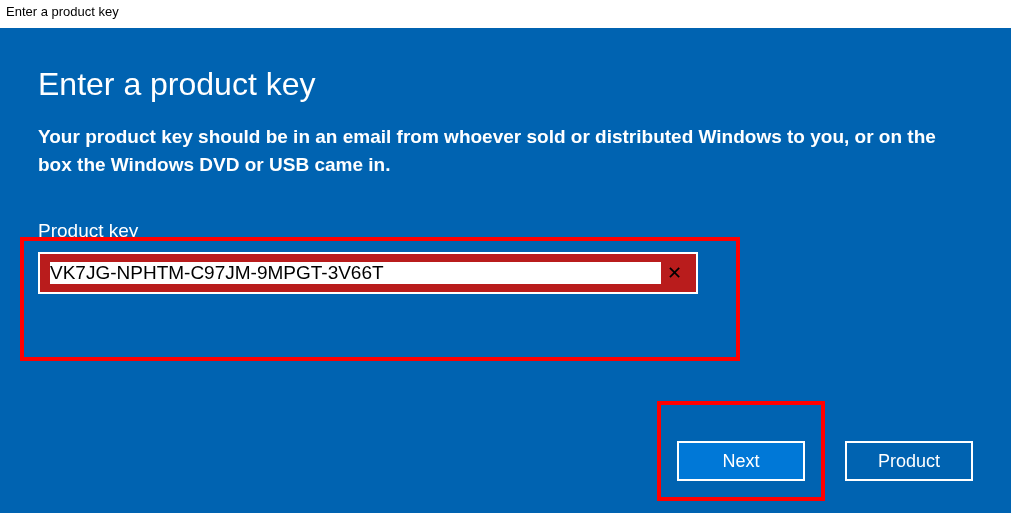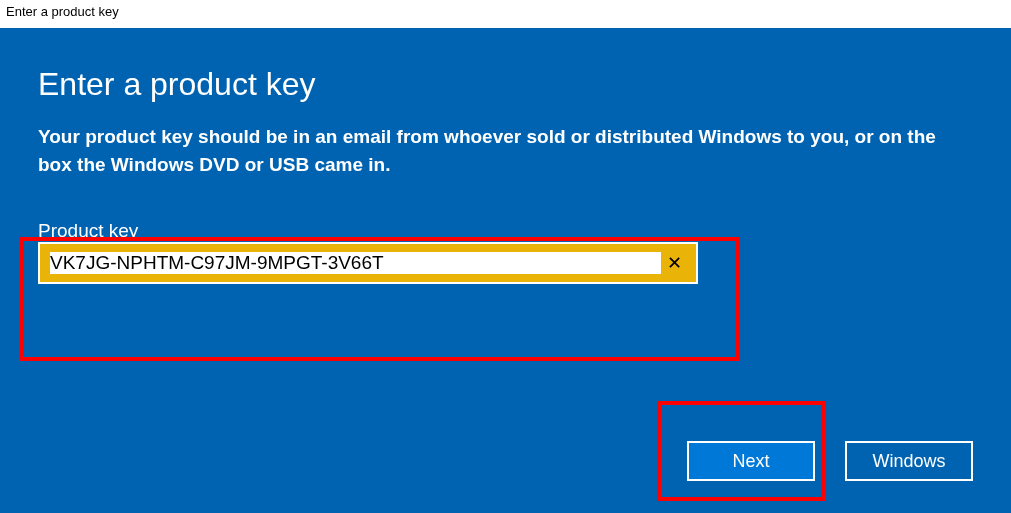--- a/index.html
+++ b/index.html
@@ -48,25 +48,26 @@
       width: 720px;
       height: 124px;
       pointer-events: none;
     }
     .field-area {
       margin-top: 42px;
     }
     .field-label {
       font-size: 19px;
       font-weight: 400;
+      margin-bottom: 10px;
     }
     .input-wrap {
       width: 660px;
       height: 42px;
-      background: #eab308;
+      background: #b91c1c;
       border: 2px solid #fff;
       display: flex;
       align-items: center;
       padding: 0 8px 0 10px;
     }
     .input-wrap input {
       flex: 1;
       border: none;
       outline: none;
       font-size: 19px;
@@ -78,21 +79,21 @@
       color: #000;
       cursor: pointer;
       padding: 0 6px;
       user-select: none;
     }
     .button-row {
       position: absolute;
       bottom: 32px;
       right: 38px;
       display: flex;
-      gap: 30px;
+      gap: 40px;
       align-items: center;
     }
     .btn {
       width: 128px;
       height: 40px;
       font-size: 18px;
       display: flex;
       align-items: center;
       justify-content: center;
       cursor: pointer;
@@ -132,18 +133,18 @@
     <div class="input-wrap">
       <input type="text" value="VK7JG-NPHTM-C97JM-9MPGT-3V66T" style="">
       <span class="clear-x">✕</span>
     </div>
   </div>
 
   <div class="highlight-red-1"></div>
 
   <div class="button-row">
     <div class="btn btn-next">Next</div>
-    <div class="btn btn-cancel">Windows</div>
+    <div class="btn btn-cancel">Product</div>
   </div>
 
   <div class="highlight-red-2"></div>
 
 </div>
 
 </body></html>

